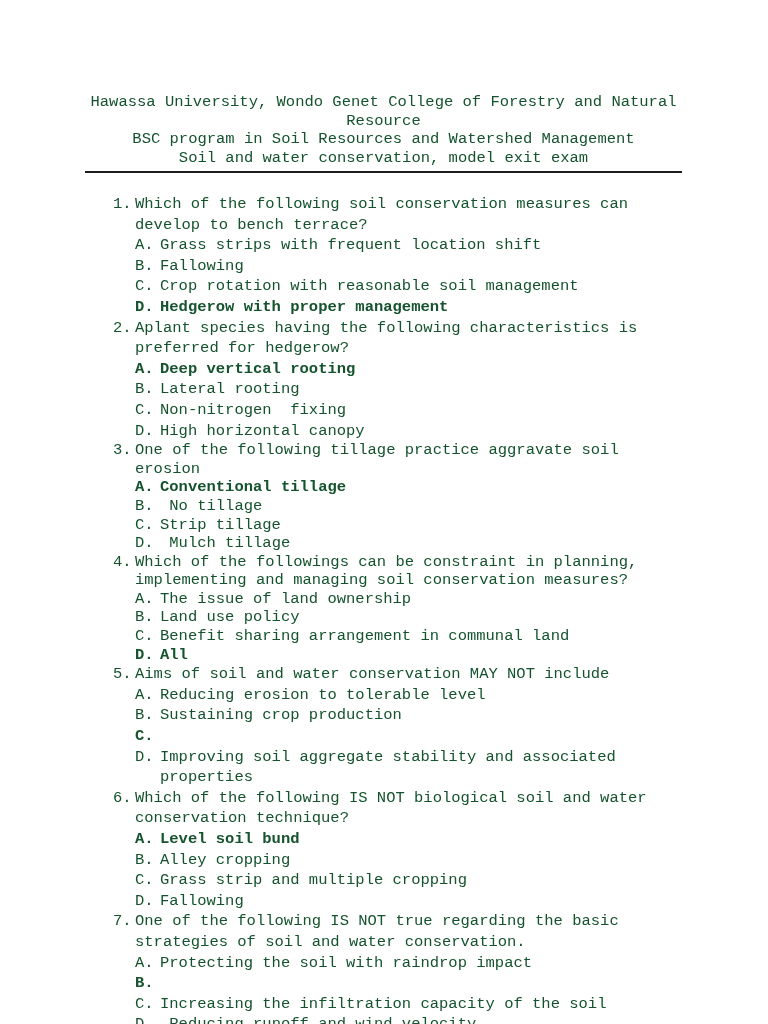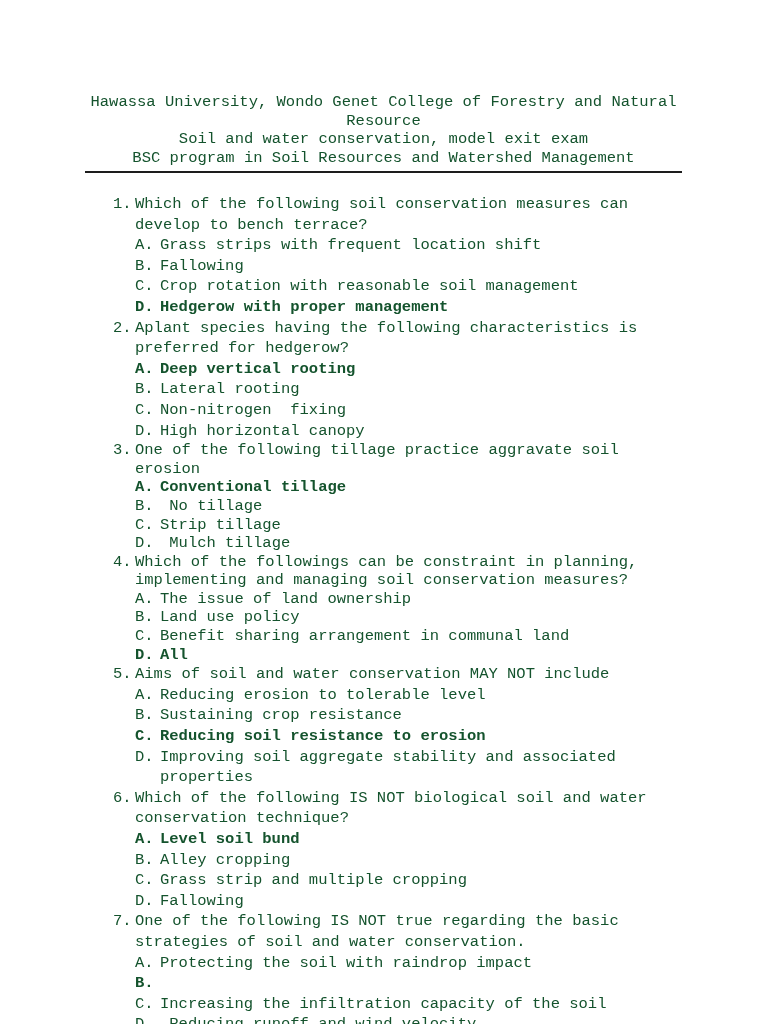--- a/index.html
+++ b/index.html
@@ -28,22 +28,22 @@
   .tight { line-height: 18.6px; }
 </style>
 </head>
 <body>
 
 <div class="page">
   <div class="content">
 
     <header class="doc-header">
       <div>Hawassa University, Wondo Genet College of Forestry and Natural Resource</div>
+      <div>BSC program in Soil Resources and Watershed Management</div>
       <div>Soil and water conservation, model exit exam</div>
-      <div>BSC program in Soil Resources and Watershed Management</div>
     </header>
 
     <div class="divider"></div>
 
     <main class="questions">
 
       <section class="q">
         <span class="q-num">1.</span>
         <div class="q-body">
           <div>Which of the following soil conservation measures can develop to bench terrace?</div>
@@ -138,25 +138,24 @@
       <section class="q">
         <span class="q-num">5.</span>
         <div class="q-body">
           <div>Aims of soil and water conservation MAY NOT include</div>
           <div class="opt">
             <span class="opt-letter">A.</span>
             <span class="opt-text">Reducing erosion to tolerable level</span>
           </div>
           <div class="opt">
             <span class="opt-letter">B.</span>
-            <span class="opt-text">Sustaining crop resistance</span>
+            <span class="opt-text">Sustaining crop production</span>
           </div>
           <div class="opt">
             <span class="opt-letter bold">C.</span>
-            <span class="opt-text bold">Reducing soil resistance to erosion</span>
           </div>
           <div class="opt">
             <span class="opt-letter">D.</span>
             <span class="opt-text">Improving soil aggregate stability and associated properties</span>
           </div>
         </div>
       </section>
 
       <section class="q">
         <span class="q-num">6.</span>

